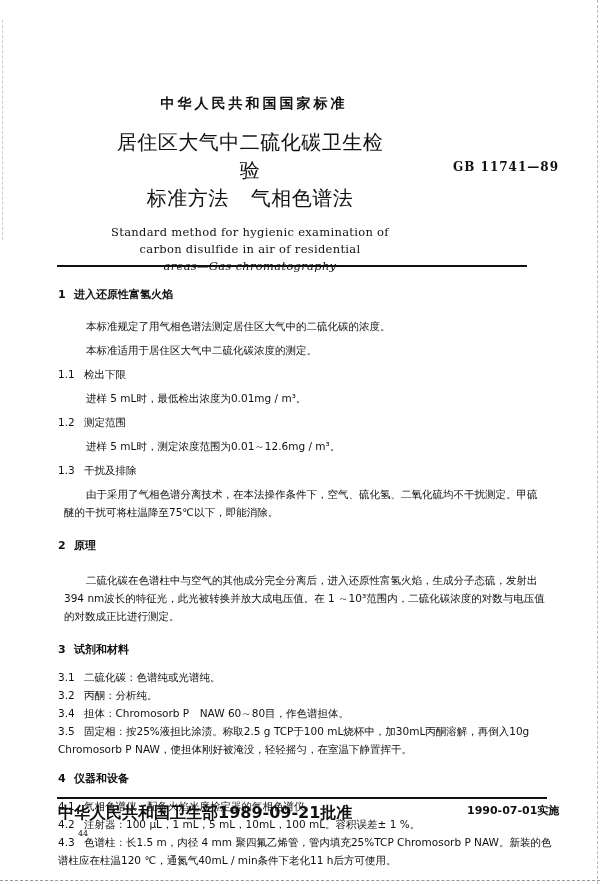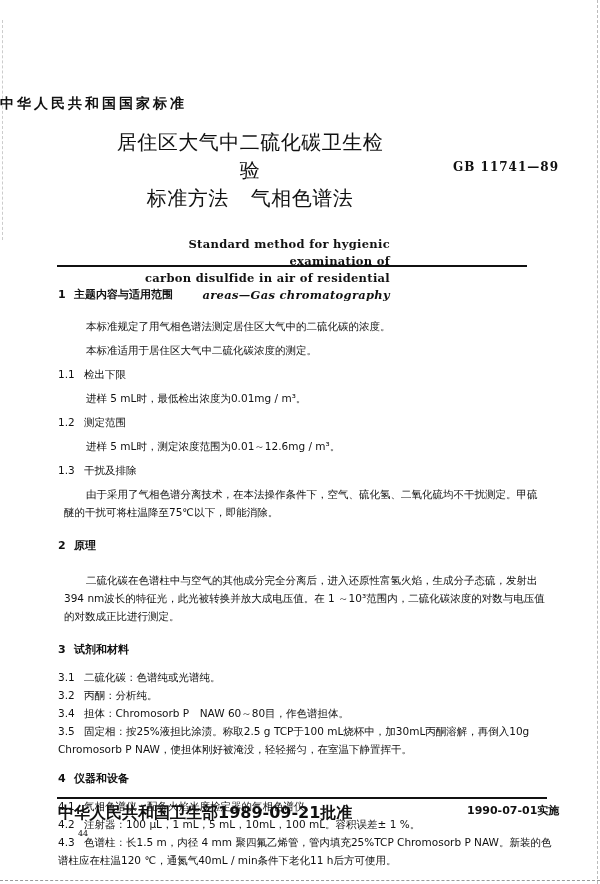--- a/index.html
+++ b/index.html
@@ -37,46 +37,45 @@
       right: 0;
       bottom: 3px;
       height: 0;
       border-bottom: 1px dashed #999;
     }
     .issuer {
       position: absolute;
       top: 95px;
       left: 0;
       width: 508px;
-      text-align: left;
+      text-align: center;
       font-size: 14px;
       font-weight: bold;
       letter-spacing: 3px;
     }
     .title-block {
       position: absolute;
       top: 128px;
       left: 110px;
       width: 280px;
       text-align: center;
     }
     .title-cn {
       font-size: 20px;
       line-height: 28px;
       letter-spacing: 0.5px;
     }
     .title-cn .line2 .gap { display: inline-block; width: 22px; }
     .title-en {
-      margin-top: 24px;
+      margin-top: 12px;
       font-family: "DejaVu Serif", "Liberation Serif", serif;
       font-size: 11.5px;
-      font-weight: bold;
+      font-weight: normal;
       line-height: 17px;
       letter-spacing: 0.3px;
-      text-align: right;
     }
     .title-en .italic { font-style: italic; }
     .std-code {
       position: absolute;
       top: 152px;
       left: 453px;
       font-family: "DejaVu Serif", "Liberation Serif", serif;
       font-weight: bold;
       font-size: 12px;
       letter-spacing: 1px;
@@ -173,21 +172,21 @@
   </div>
 </div>
 
 <div class="std-code">GB 11741—89</div>
 
 <div class="rule-top"></div>
 
 <div class="content">
 
   <div class="h1">
-    <span class="num">1</span><span>主题内容与适用范围</span>
+    <span class="num">1</span><span>进入还原性富氢火焰</span>
   </div>
   <div style="height:7px"></div>
   <p class="p indent">本标准规定了用气相色谱法测定居住区大气中的二硫化碳的浓度。</p>
   <p class="p indent">本标准适用于居住区大气中二硫化碳浓度的测定。</p>
 
   <div class="sub">
     <span class="num">1.1</span><span>检出下限</span>
   </div>
   <p class="p body-indent">进样 5 mL时，最低检出浓度为0.01mg / m³。</p>
 

